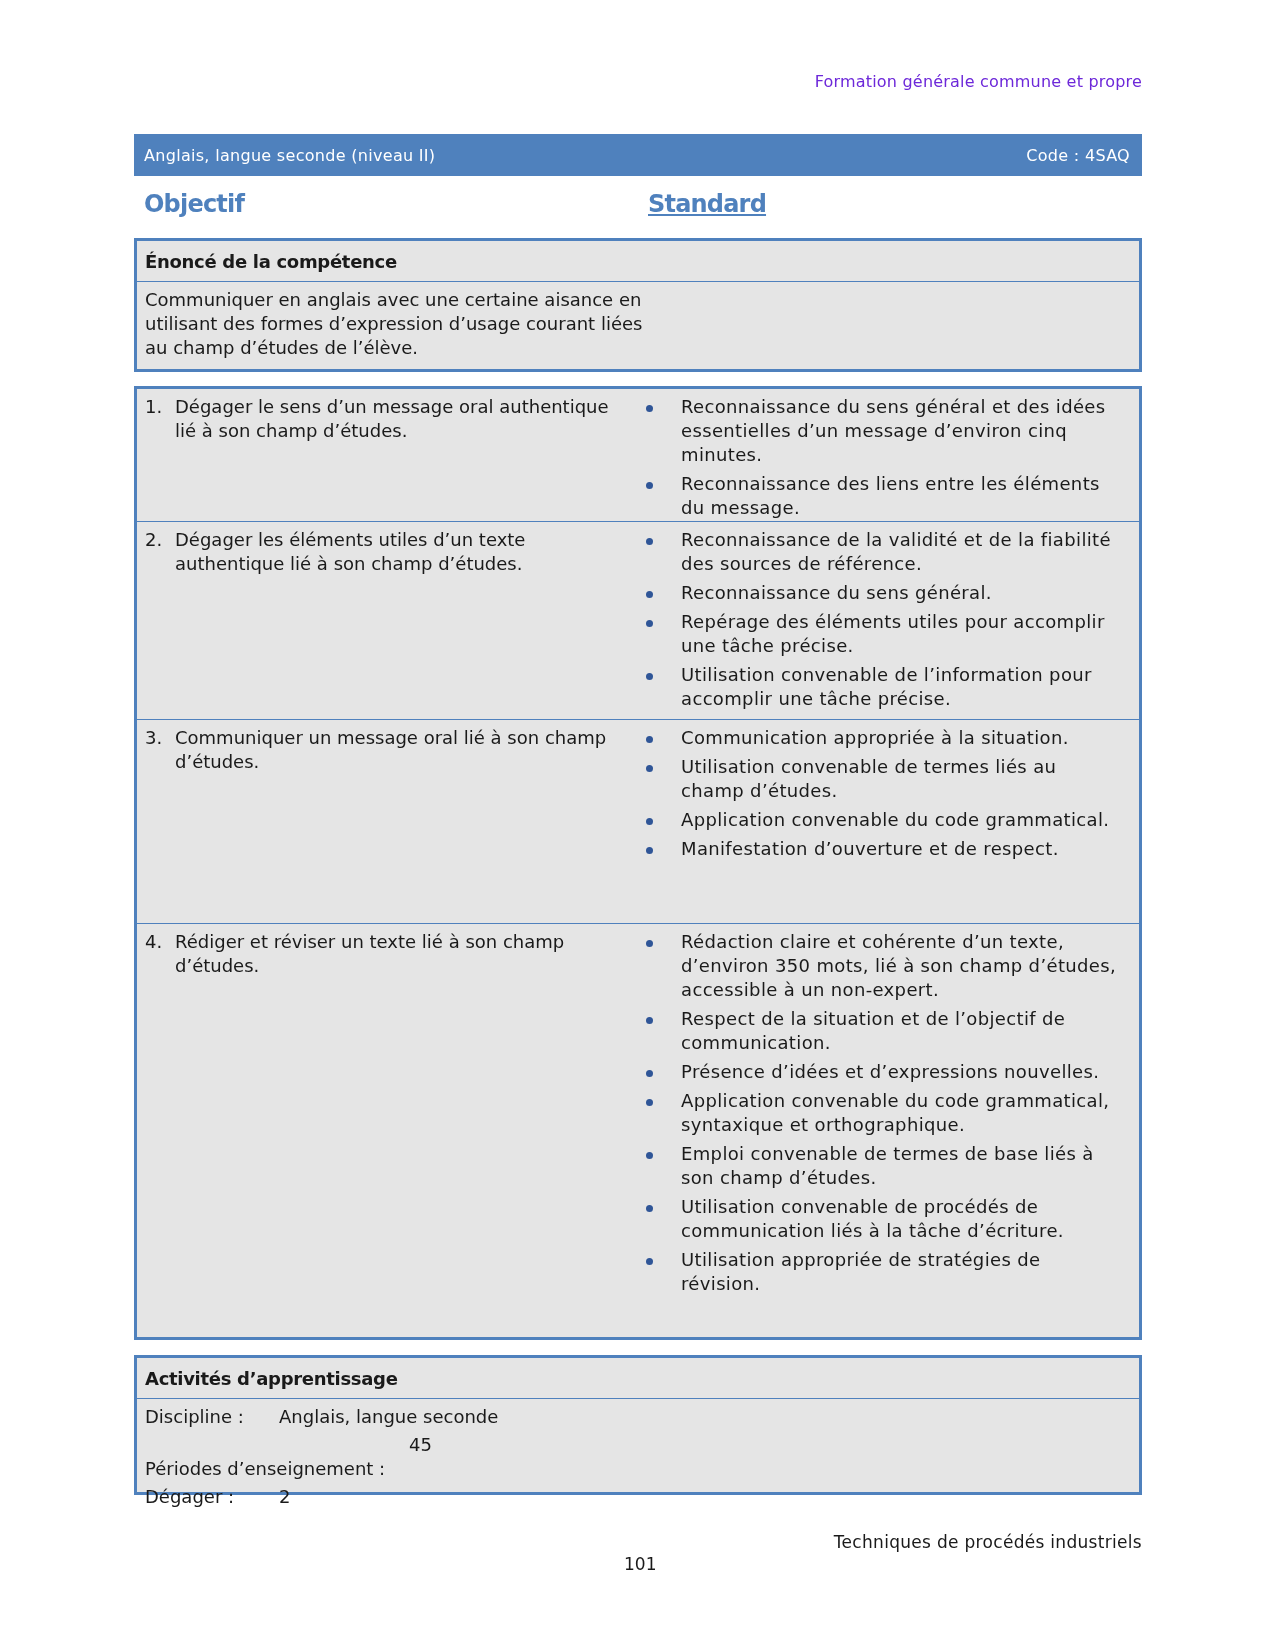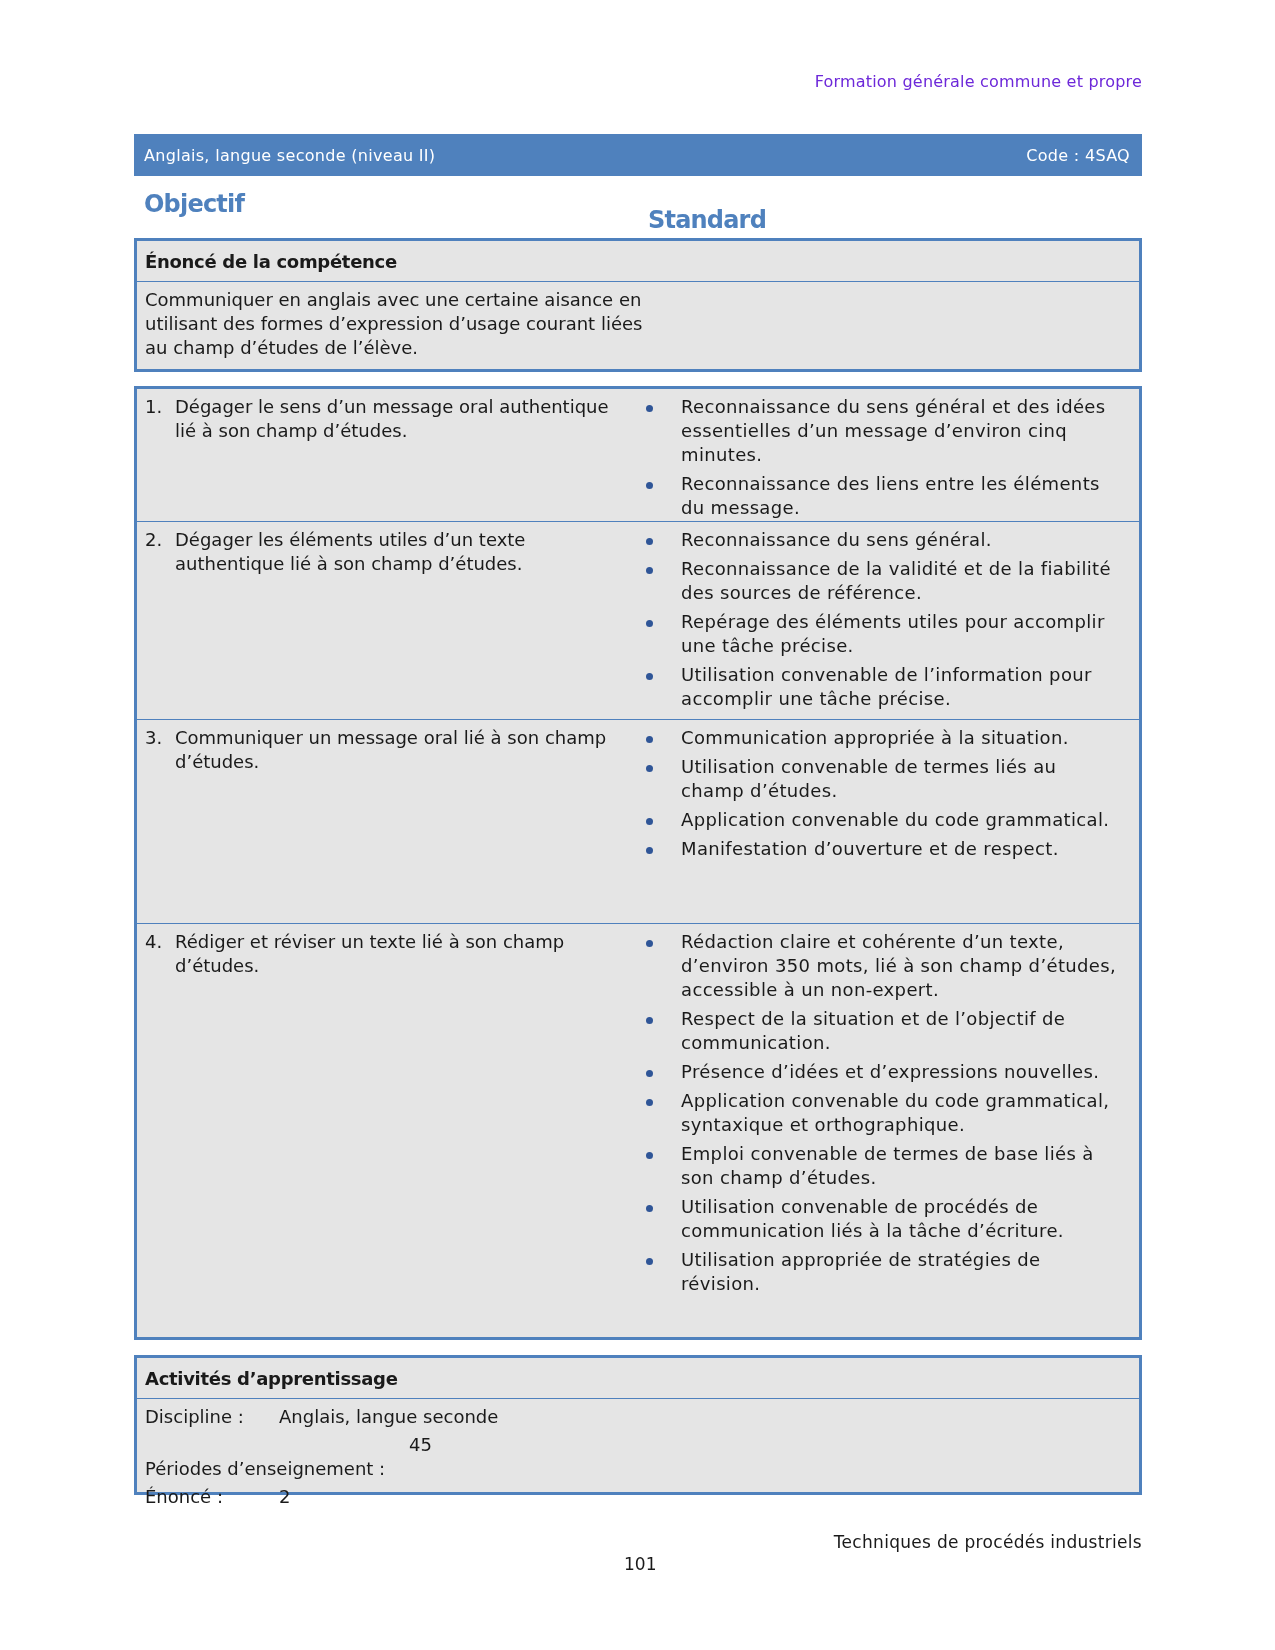--- a/index.html
+++ b/index.html
@@ -2,21 +2,21 @@
 <html><head>
 <meta charset="utf-8">
 <style>
   html, body { margin:0; padding:0; background:#ffffff; }
   body { width:1275px; height:1650px; position:relative; font-family:"DejaVu Sans", sans-serif; color:#1a1a1a; }
   .page { position:absolute; left:134px; top:0; width:1008px; }
   .top-header { position:absolute; right:0; top:72px; font-size:16px; color:#6d28d9; letter-spacing:0.2px; }
   .course-bar { position:absolute; left:0; top:134px; width:1008px; height:42px; background:#4f81bd; color:#ffffff; font-size:16px; display:flex; justify-content:space-between; align-items:center; padding:0 12px 0 10px; box-sizing:border-box; letter-spacing:0.3px; }
   .obj-std { position:absolute; left:10px; top:190px; width:1000px; height:34px; font-weight:bold; font-size:24px; color:#4f81bd; letter-spacing:-0.8px; }
   .obj-std .objectif { position:absolute; left:0; top:0; }
-  .obj-std .standard { position:absolute; left:504px; top:16px; }
+  .obj-std .standard { position:absolute; left:504px; top:0;text-decoration:underline; }
   .box { position:absolute; left:0; width:1008px; border:3px solid #4f81bd; box-sizing:border-box; background:#e5e5e5; }
   .box .head { font-weight:bold; font-size:18px; padding:10px 8px 9px 8px; border-bottom:1px solid #4f81bd; letter-spacing:-0.3px; }
   .box .body { font-size:18px; line-height:24px; padding:6px 8px 6px 8px; }
   .enonce { top:238px; height:134px; }
   .enonce .body { width:500px; }
   .elements { top:386px; height:954px; }
   .elements .head { display:flex; }
   .elements .head .c1 { width:500px; }
   .row { display:flex; border-bottom:1px solid #4f81bd; box-sizing:border-box; }
   .row:last-child { border-bottom:none; }
@@ -76,25 +76,25 @@
     </div>
 
     <div class="row" style="height:198px;">
       <div class="left">
         <span class="num">2.</span>
         <span>Dégager les éléments utiles d’un texte authentique lié à son champ d’études.</span>
       </div>
       <div class="right">
         <div class="crit">
             <span class="bullet"></span>
-            <span>Reconnaissance du sens général.</span>
+            <span>Reconnaissance de la validité et de la fiabilité des sources de référence.</span>
           </div>
         <div class="crit">
             <span class="bullet"></span>
-            <span>Reconnaissance de la validité et de la fiabilité des sources de référence.</span>
+            <span>Reconnaissance du sens général.</span>
           </div>
         <div class="crit">
             <span class="bullet"></span>
             <span>Repérage des éléments utiles pour accomplir une tâche précise.</span>
           </div>
         <div class="crit">
             <span class="bullet"></span>
             <span>Utilisation convenable de l’information pour accomplir une tâche précise.</span>
           </div>
       </div>
@@ -168,21 +168,21 @@
     <div class="body">
       <div class="kv">
         <span class="k" style="width:134px;">Discipline :</span>
         <span>Anglais, langue seconde</span>
       </div>
       <div class="kv">
         <span class="k" style="width:264px;margin-top:24px;">Périodes d’enseignement :</span>
         <span>45</span>
       </div>
       <div class="kv">
-        <span class="k" style="width:134px;">Énoncé :</span>
+        <span class="k" style="width:134px;">Dégager :</span>
         <span>2</span>
       </div>
     </div>
   </div>
 
   <div class="footer-title">Techniques de procédés industriels</div>
   <div class="page-num">101</div>
 </div>
 
 </body></html>

